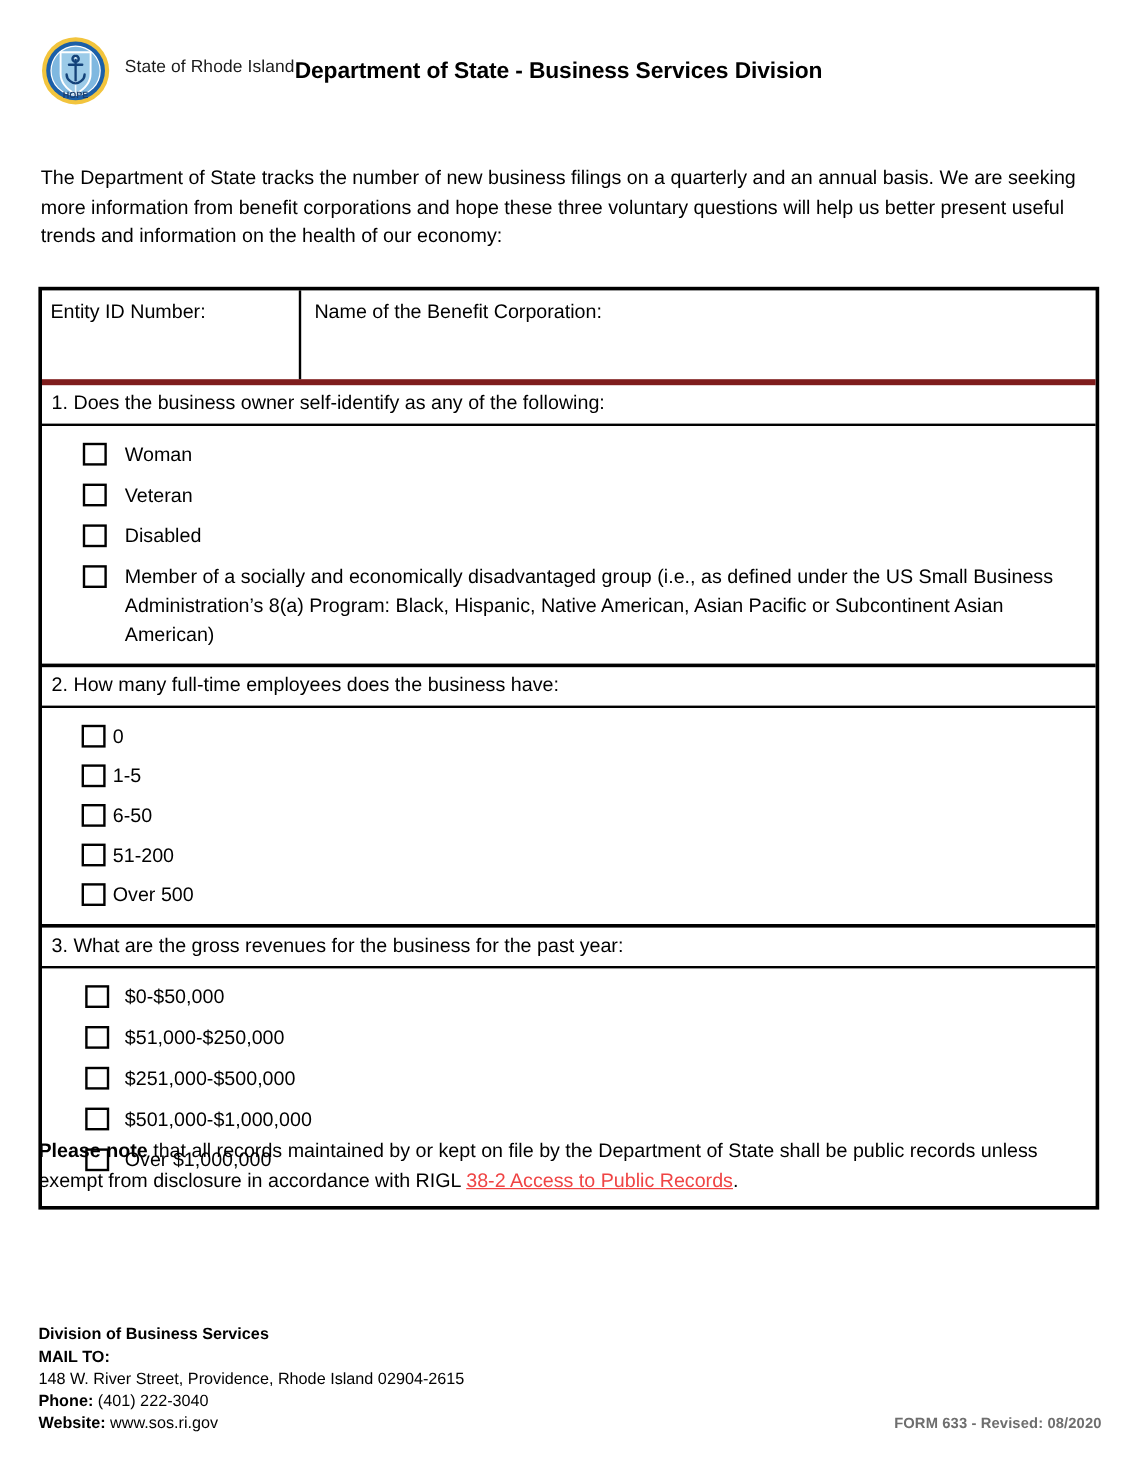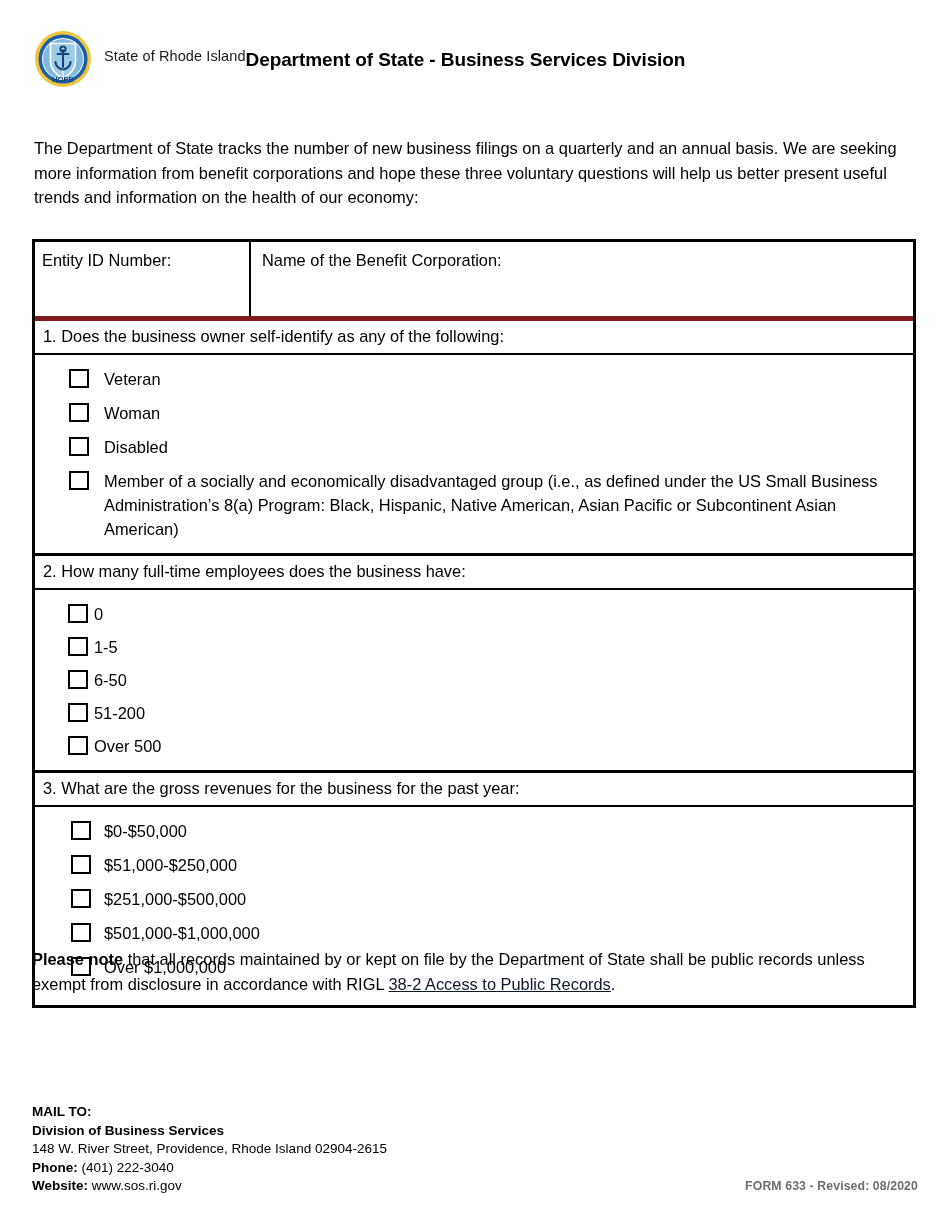--- a/index.html
+++ b/index.html
@@ -142,21 +142,21 @@
   .note {
     position: absolute;
     left: 32px;
     top: 947px;
     width: 870px;
     font-size: 16.4px;
     line-height: 24.5px;
   }
   .note b { font-weight: bold; }
   .link {
-    color: #0f172a;
+    color: #ef4444;
   }
 
   
   .footer {
     position: absolute;
     left: 32px;
     top: 1103px;
     font-size: 13.5px;
     line-height: 18.5px;
   }
@@ -214,25 +214,25 @@
       <div class="cell-label">Name of the Benefit Corporation:</div>
       <div class="cell-value"></div>
     </div>
   </div>
 
   <div class="q1">
     <div class="q-header">1. Does the business owner self-identify as any of the following:</div>
     <div class="q-body sep">
       <div class="opt">
         <span class="checkbox"></span>
+        <span class="lbl">Woman</span>
+      </div>
+      <div class="opt">
+        <span class="checkbox"></span>
         <span class="lbl">Veteran</span>
-      </div>
-      <div class="opt">
-        <span class="checkbox"></span>
-        <span class="lbl">Woman</span>
       </div>
       <div class="opt">
         <span class="checkbox"></span>
         <span class="lbl">Disabled</span>
       </div>
       <div class="opt">
         <span class="checkbox"></span>
         <span class="lbl">Member of a socially and economically disadvantaged group (i.e., as defined under the US Small Business Administration’s 8(a) Program:  Black, Hispanic, Native American, Asian Pacific or Subcontinent Asian American)</span>
       </div>
     </div>
@@ -289,20 +289,20 @@
       </div>
     </div>
   </div>
 </div>
 
 <div class="note">
   <b>Please note</b><span> that all records maintained by or kept on file by the Department of State shall be public records unless exempt from disclosure in accordance with RIGL </span><a class="link" href="#">38-2 Access to Public Records</a><span>.</span>
 </div>
 
 <div class="footer">
+  <div class="footer-line strong">Division of Business Services</div>
   <div class="footer-line strong">MAIL TO:</div>
-  <div class="footer-line strong">Division of Business Services</div>
   <div class="footer-line">148 W. River Street, Providence, Rhode Island 02904-2615</div>
   <div class="footer-line"><span class="strong">Phone:</span><span> (401) 222-3040</span></div>
   <div class="footer-line"><span class="strong">Website:</span><span> www.sos.ri.gov</span></div>
 </div>
 
 <div class="form-id">FORM 633 - Revised: 08/2020</div>
 
 </body></html>

